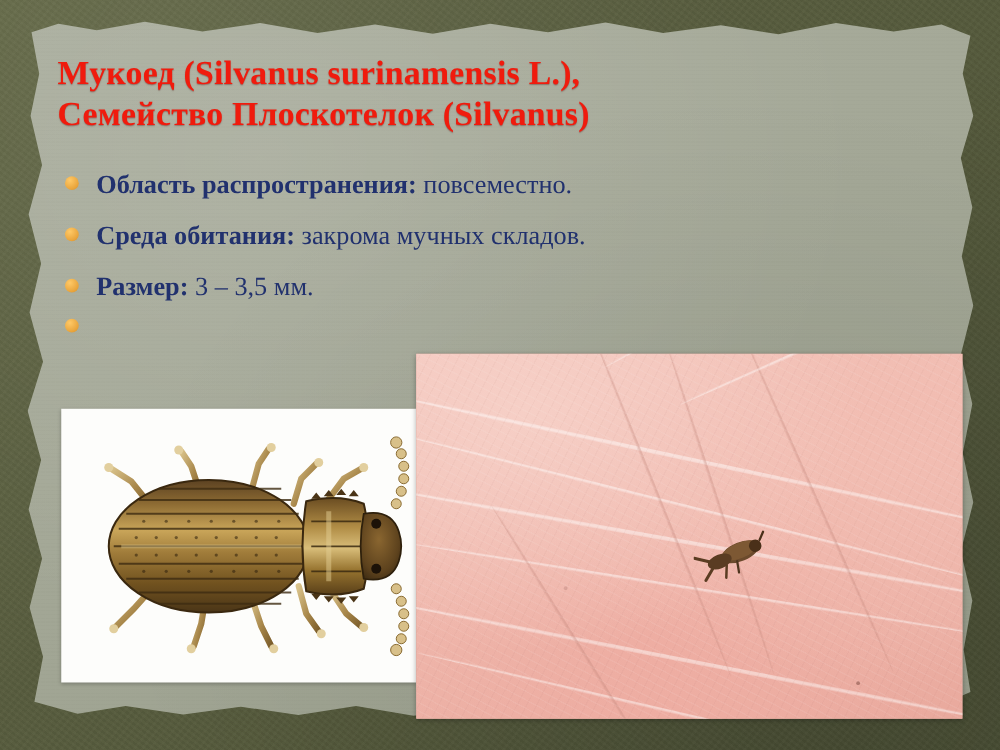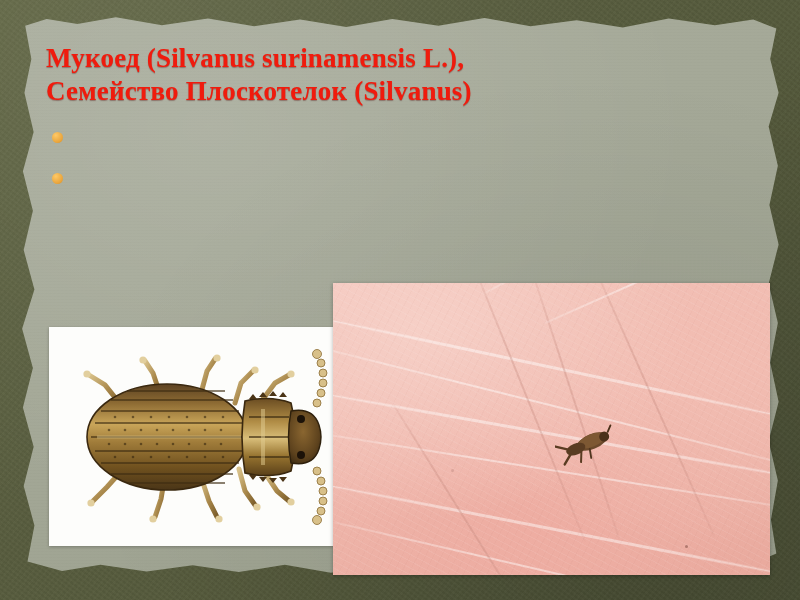--- a/index.html
+++ b/index.html
@@ -202,25 +202,40 @@
     <div class="paper-grain"></div>
   </div>
 
   <div id="title-block">
     <div class="tline">Мукоед (Silvanus  surinamensis  L.),</div>
     <div class="tline">Семейство  Плоскотелок  (Silvanus)</div>
   </div>
 
   <div id="bullets">
 
-
     <div class="bullet-row">
       <span class="bullet-dot"></span>
+      <span class="bullet-text">
+        <span class="lbl">Область распространения:</span><span> повсеместно.</span>
+      </span>
     </div>
 
+    <div class="bullet-row">
+      <span class="bullet-dot"></span>
+      <span class="bullet-text">
+        <span class="lbl">Среда  обитания:</span><span> закрома мучных складов.</span>
+      </span>
+    </div>
+
+    <div class="bullet-row">
+      <span class="bullet-dot"></span>
+      <span class="bullet-text">
+        <span class="lbl">Размер:</span><span> 3 – 3,5 мм.</span>
+      </span>
+    </div>
 
     <div class="bullet-row">
       <span class="bullet-dot"></span>
     </div>
 
   </div>
 
   <div id="photo-beetle">
     <svg width="284" height="219" viewBox="0 0 284 219">
       <defs>

